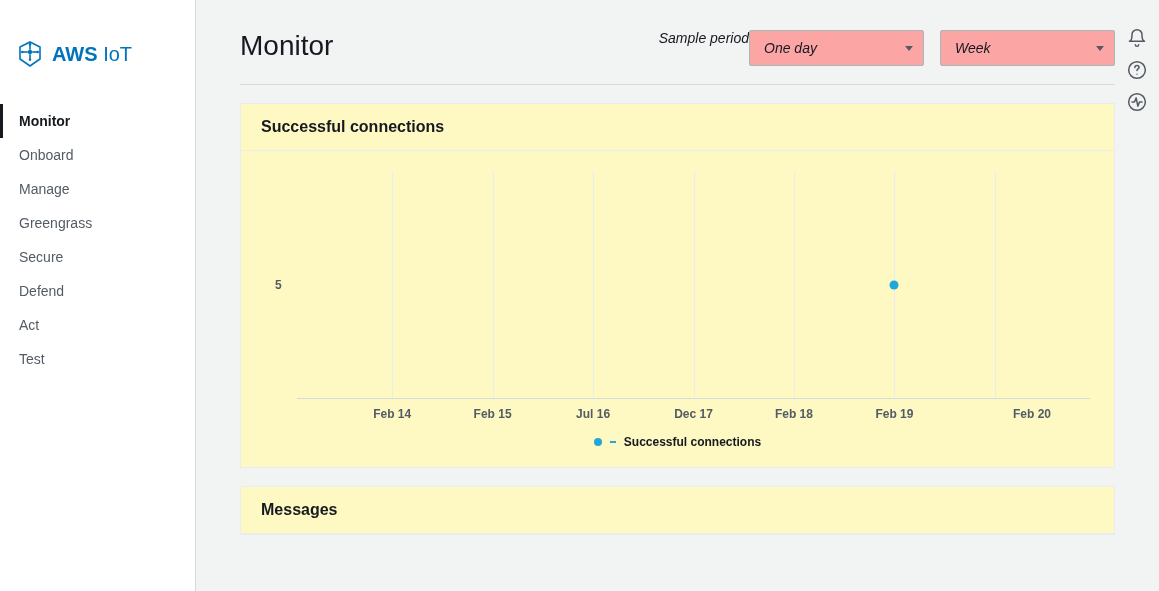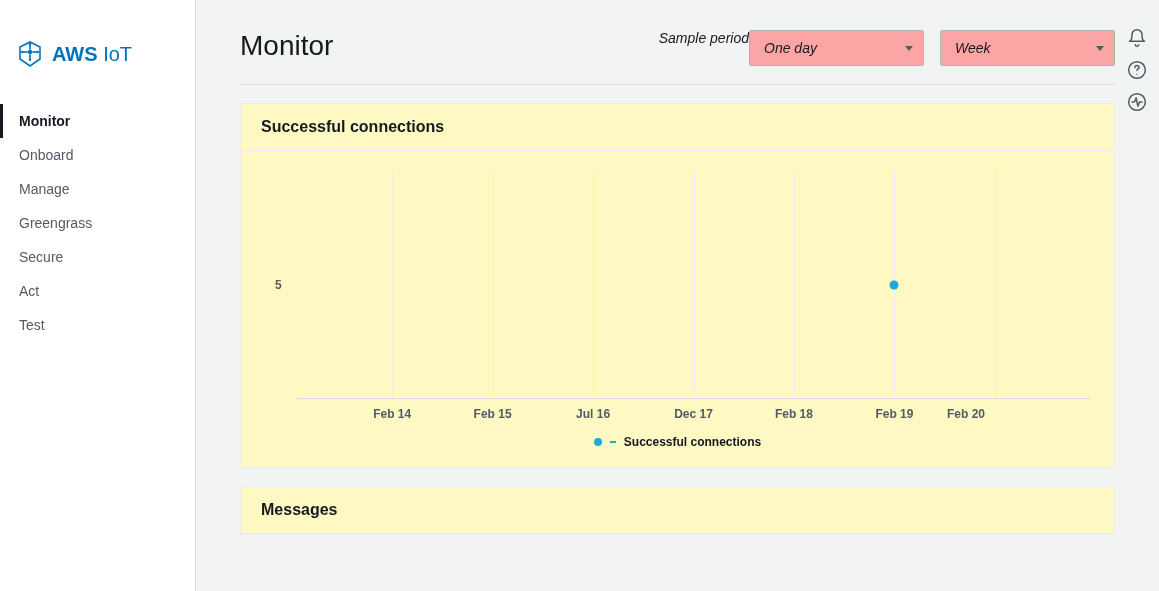--- a/index.html
+++ b/index.html
@@ -64,20 +64,21 @@
       <span class="brand-title">
         <b>AWS</b> <span>IoT</span>
       </span>
     </div>
     <nav class="nav">
       <div class="nav-item active">Monitor</div>
       <div class="nav-item">Onboard</div>
       <div class="nav-item">Manage</div>
       <div class="nav-item">Greengrass</div>
       <div class="nav-item">Secure</div>
+      <div class="nav-item">Defend</div>
       <div class="nav-item">Act</div>
       <div class="nav-item">Test</div>
     </nav>
   </aside>
 
   <main class="main">
     <div class="page-header">
       <h1 class="page-title">Monitor</h1>
       <div class="controls">
         <div class="control">
@@ -112,21 +113,21 @@
             </div>
 
           <span class="ytick" id="ytick-0" style="top: 119.5px;">5</span>
 
         <span class="xlabel" style="left: 131.16px;">Feb 14</span>
             <span class="xlabel" style="left: 231.607px;">Feb 15</span>
             <span class="xlabel" style="left: 332.053px;">Jul 16</span>
             <span class="xlabel" style="left: 432.5px;">Dec 17</span>
             <span class="xlabel" style="left: 532.947px;">Feb 18</span>
             <span class="xlabel" style="left: 633.393px;">Feb 19</span>
-            <span class="xlabel" style="left: 705px;">Feb 20</span>
+            <span class="xlabel" style="left: 771px;">Feb 20</span>
           </div>
         <div class="legend">
           <span class="legend-dot"></span>
           <span class="legend-dash"></span>
           <span>Successful connections</span>
         </div>
       </div>
     </section>
 
     <section class="card">

